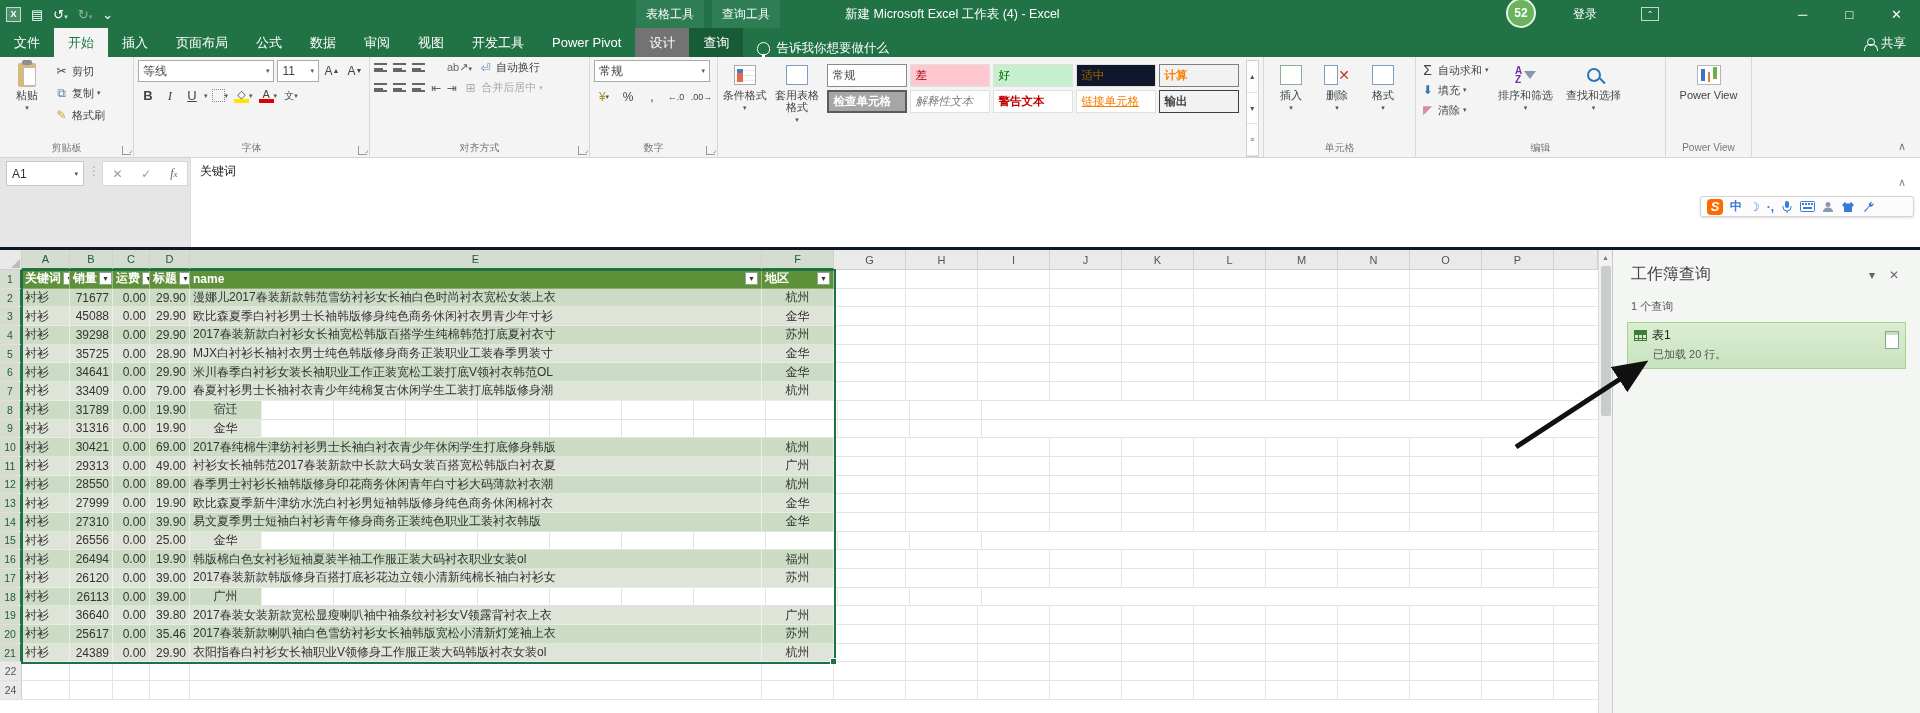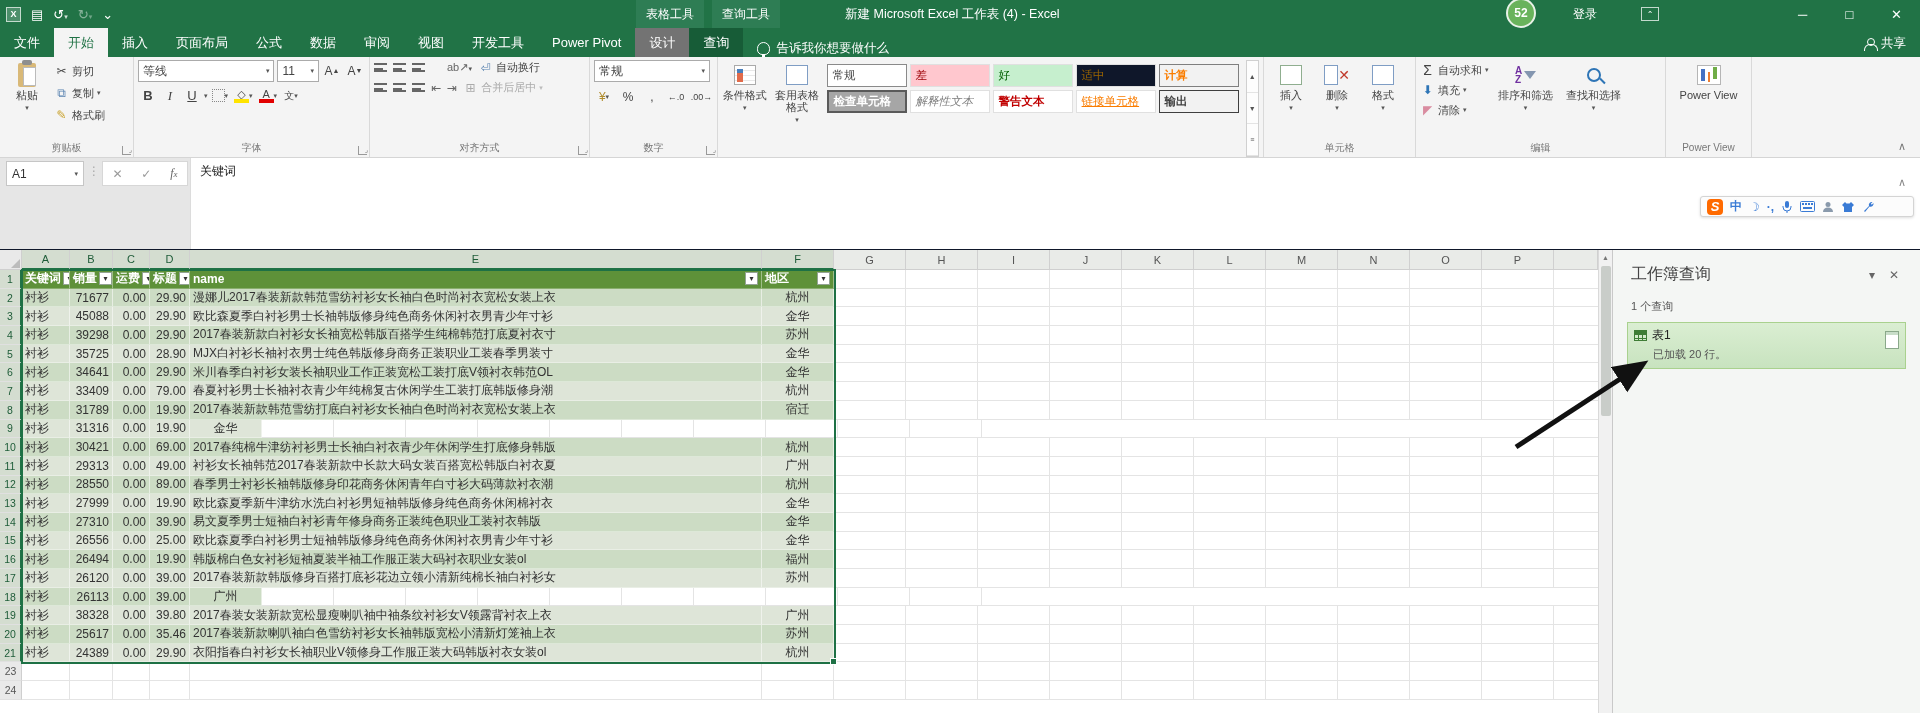--- a/index.html
+++ b/index.html
@@ -74,21 +74,21 @@
 .gridico{width:22px;height:20px;background:linear-gradient(#fff,#fff),repeating-linear-gradient(to right,#9db8d9 0 1px,transparent 1px 7px),repeating-linear-gradient(to bottom,#9db8d9 0 1px,transparent 1px 7px);border:1px solid #7f9dc4;position:relative}
 .cfico{width:22px;height:20px;border:1px solid #aaa;background:repeating-linear-gradient(to bottom,#fff 0 4px,#e8e8e8 4px 5px);position:relative}
 .cfico:after{content:"";position:absolute;left:2px;top:3px;width:6px;height:13px;background:linear-gradient(#e26b4a,#e26b4a) 0 100%/6px 9px no-repeat,linear-gradient(#4a7ebb,#4a7ebb) 0 0/6px 4px no-repeat}
 .pvico{width:24px;height:20px;border:1px solid #b5b5b5;background:#fff;position:relative}
 .pvico:after{content:"";position:absolute;left:3px;bottom:3px;width:4px;height:12px;background:#4472c4;box-shadow:6px 2px 0 -1px #ed7d31,12px -2px 0 0 #70ad47}
 .sortico{font-size:10px;font-weight:bold;color:#7030a0;line-height:9px;text-align:left}
 .funnel{display:inline-block;width:0;height:0;border-left:6px solid transparent;border-right:6px solid transparent;border-top:8px solid #8496b0;margin-left:2px}
 .magico{width:14px;height:14px;border:2px solid #2e75b6;border-radius:50%;position:relative}
 .magico:after{content:"";position:absolute;left:10px;top:10px;width:7px;height:2px;background:#2e75b6;transform:rotate(45deg)}
 
-#fxbar{position:absolute;left:0;top:158px;width:1920px;height:92px;background:#e6e6e6;border-bottom:1px solid #0f172a}
+#fxbar{position:absolute;left:0;top:158px;width:1920px;height:92px;background:#e6e6e6;border-bottom:3px solid #0f172a}
 #fxwhite{position:absolute;left:190px;top:0;right:0;bottom:0;background:#fff;border-left:1px solid #dcdcdc}
 #namebox{position:absolute;left:6px;top:3px;width:78px;height:25px;background:#fff;border:1px solid #c6c6c6;display:flex;align-items:center;padding:0 5px;font-size:12px;justify-content:space-between}
 #nbsep{position:absolute;left:88px;top:6px;color:#aaa;font-size:12px;letter-spacing:0}
 #fxbtns{position:absolute;left:102px;top:3px;width:86px;height:25px;background:#fff;border:1px solid #d7d7d7;display:flex;align-items:center;justify-content:space-around;color:#999;font-size:12px}
 #fxval{position:absolute;left:200px;top:5px;font-size:12px;color:#222}
 #fxchev{position:absolute;right:14px;top:18px;color:#888;font-size:11px}
 #ribchev{position:absolute;right:14px;top:140px;color:#777;font-size:11px}
 .fxitalic{font-style:italic;font-family:"Liberation Serif",serif;color:#666}
 
 #ime{position:absolute;left:1700px;top:196px;width:214px;height:21px;background:#fcfcfc;border:1px solid #d4d4d4;border-radius:3px;box-shadow:0 1px 3px #0002;display:flex;align-items:center;gap:7px;padding:0 6px;z-index:30}
@@ -650,21 +650,20 @@
         <div class="cell" style="width: 72px;"></div>
         <div class="cell" style="width: 72px;"></div>
         <div class="cell" style="flex: 1 1 0%; border-right: none;"></div>
       </div>
       <div class="row">
         <div class="gut sel">8</div>
         <div class="cell bandA al" style="width: 48px;">衬衫</div>
         <div class="cell bandA ar" style="width: 43px;">31789</div>
         <div class="cell bandA ar" style="width: 37px;">0.00</div>
         <div class="cell bandA ar" style="width: 40px;">19.90</div>
-        <div class="cell bandA al" style="width: 572px;">2017春装新款韩范雪纺打底白衬衫女长袖白色时尚衬衣宽松女装上衣</div>
         <div class="cell bandA ac" style="width: 72px;">宿迁</div>
         <div class="cell" style="width: 72px;"></div>
         <div class="cell" style="width: 72px;"></div>
         <div class="cell" style="width: 72px;"></div>
         <div class="cell" style="width: 72px;"></div>
         <div class="cell" style="width: 72px;"></div>
         <div class="cell" style="width: 72px;"></div>
         <div class="cell" style="width: 72px;"></div>
         <div class="cell" style="width: 72px;"></div>
         <div class="cell" style="width: 72px;"></div>
@@ -789,21 +788,20 @@
         <div class="cell" style="width: 72px;"></div>
         <div class="cell" style="width: 72px;"></div>
         <div class="cell" style="flex: 1 1 0%; border-right: none;"></div>
       </div>
       <div class="row">
         <div class="gut sel">15</div>
         <div class="cell bandB al" style="width: 48px;">衬衫</div>
         <div class="cell bandB ar" style="width: 43px;">26556</div>
         <div class="cell bandB ar" style="width: 37px;">0.00</div>
         <div class="cell bandB ar" style="width: 40px;">25.00</div>
-        <div class="cell bandB al" style="width: 572px;">欧比森夏季白衬衫男士短袖韩版修身纯色商务休闲衬衣男青少年寸衫</div>
         <div class="cell bandB ac" style="width: 72px;">金华</div>
         <div class="cell" style="width: 72px;"></div>
         <div class="cell" style="width: 72px;"></div>
         <div class="cell" style="width: 72px;"></div>
         <div class="cell" style="width: 72px;"></div>
         <div class="cell" style="width: 72px;"></div>
         <div class="cell" style="width: 72px;"></div>
         <div class="cell" style="width: 72px;"></div>
         <div class="cell" style="width: 72px;"></div>
         <div class="cell" style="width: 72px;"></div>
@@ -865,21 +863,21 @@
         <div class="cell" style="width: 72px;"></div>
         <div class="cell" style="width: 72px;"></div>
         <div class="cell" style="width: 72px;"></div>
         <div class="cell" style="width: 72px;"></div>
         <div class="cell" style="width: 72px;"></div>
         <div class="cell" style="flex: 1 1 0%; border-right: none;"></div>
       </div>
       <div class="row">
         <div class="gut sel">19</div>
         <div class="cell bandB al" style="width: 48px;">衬衫</div>
-        <div class="cell bandB ar" style="width: 43px;">38328</div>
+        <div class="cell bandB ar" style="width: 43px;">36640</div>
         <div class="cell bandB ar" style="width: 37px;">0.00</div>
         <div class="cell bandB ar" style="width: 40px;">39.80</div>
         <div class="cell bandB al" style="width: 572px;">2017春装女装新款宽松显瘦喇叭袖中袖条纹衬衫女V领露背衬衣上衣</div>
         <div class="cell bandB ac" style="width: 72px;">广州</div>
         <div class="cell" style="width: 72px;"></div>
         <div class="cell" style="width: 72px;"></div>
         <div class="cell" style="width: 72px;"></div>
         <div class="cell" style="width: 72px;"></div>
         <div class="cell" style="width: 72px;"></div>
         <div class="cell" style="width: 72px;"></div>
@@ -923,21 +921,21 @@
         <div class="cell" style="width: 72px;"></div>
         <div class="cell" style="width: 72px;"></div>
         <div class="cell" style="width: 72px;"></div>
         <div class="cell" style="width: 72px;"></div>
         <div class="cell" style="width: 72px;"></div>
         <div class="cell" style="width: 72px;"></div>
         <div class="cell" style="width: 72px;"></div>
         <div class="cell" style="flex: 1 1 0%; border-right: none;"></div>
       </div>
       <div class="row">
-        <div class="gut">23</div>
+        <div class="gut">22</div>
         <div class="cell" style="width: 48px;"></div>
         <div class="cell" style="width: 43px;"></div>
         <div class="cell" style="width: 37px;"></div>
         <div class="cell" style="width: 40px;"></div>
         <div class="cell" style="width: 572px;"></div>
         <div class="cell" style="width: 72px;"></div>
         <div class="cell" style="width: 72px;"></div>
         <div class="cell" style="width: 72px;"></div>
         <div class="cell" style="width: 72px;"></div>
         <div class="cell" style="width: 72px;"></div>

